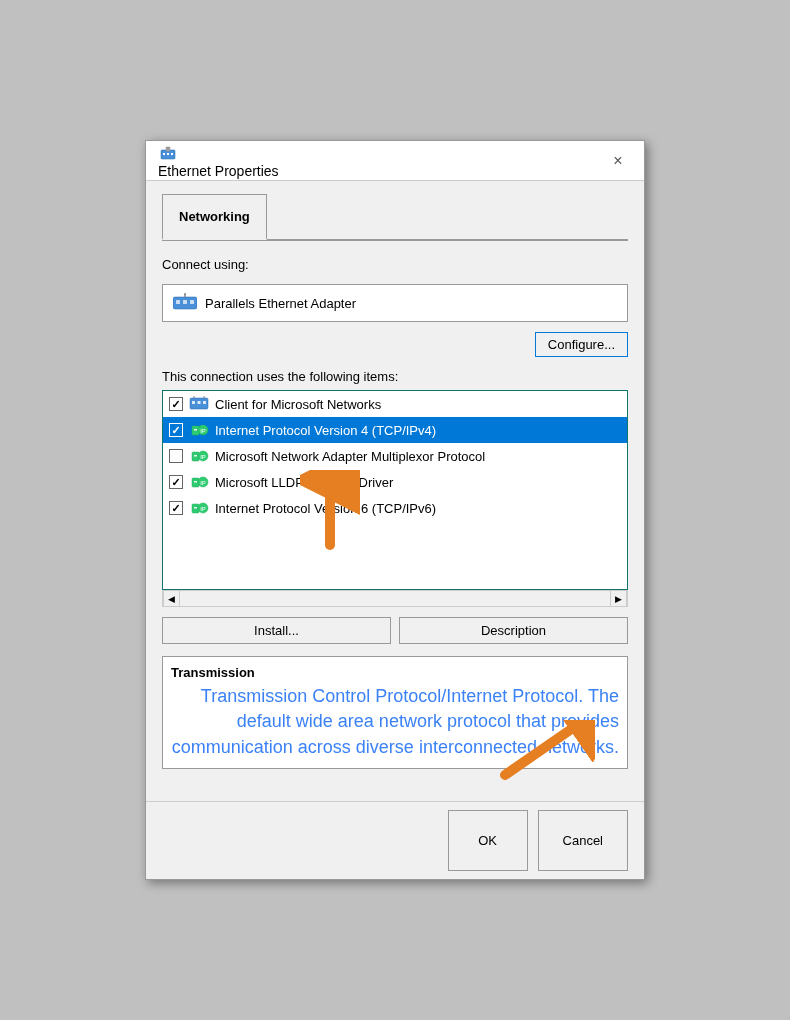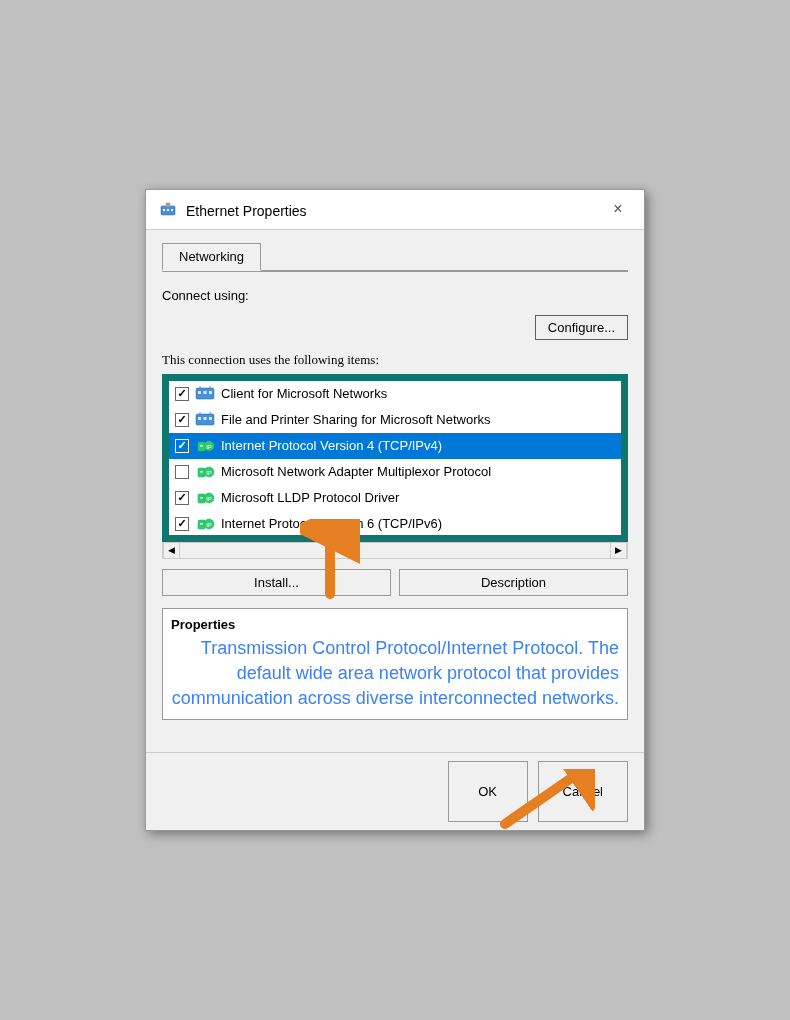--- a/index.html
+++ b/index.html
@@ -22,22 +22,23 @@
       background: #fff;
       display: flex;
       align-items: center;
       justify-content: space-between;
       padding: 8px 12px;
       border-bottom: 1px solid #ccc;
       height: 40px;
     }
     .title-bar-left {
       display: flex;
-      align-items: flex-end;
-      gap: 8px;
+      align-items: flex-start;
+      gap: 0;
+      flex-direction: column;
     }
     .title-icon {
       width: 20px;
       height: 20px;
     }
     .title-text {
       font-size: 14px;
       font-weight: 400;
       color: #000;
     }
@@ -56,28 +57,29 @@
     }
     .content {
       padding: 12px 16px 16px;
     }
     .tab-bar {
       display: flex;
       border-bottom: 2px solid #999;
       margin-bottom: 16px;
     }
     .tab {
-      padding: 5px 16px;
+      padding: 14px 16px;
       background: #f0f0f0;
       border: 1px solid #999;
       border-bottom: none;
       cursor: pointer;
       font-size: 13px;
       position: relative;
       bottom: -1px;
+      font-weight: bold;
     }
     .tab.active {
       background: #f0f0f0;
       border-bottom: 2px solid #f0f0f0;
       z-index: 1;
     }
     .section-label {
       font-size: 13px;
       margin-bottom: 12px;
       color: #000;
@@ -109,26 +111,25 @@
       background: #f0f0f0;
       border: 1px solid #0078d7;
       cursor: pointer;
       font-size: 13px;
       color: #000;
     }
     .items-label {
       font-size: 13px;
       margin-bottom: 6px;
       color: #000;
-      font-family: Liberation Serif, serif;
     }
     .items-list {
-      border: 7px solid #0f766e;
-      background: #fff;
-      height: 168px;
+      border: 1px solid #0f766e;
+      background: #fff;
+      height: 200px;
       overflow-y: auto;
       position: relative;
     }
     .list-item {
       display: flex;
       align-items: center;
       padding: 3px 6px;
       gap: 6px;
       cursor: pointer;
       min-height: 26px;
@@ -259,20 +260,32 @@
       <button class="close-btn">×</button>
     </div>
 
     <div class="content">
 
       <div class="tab-bar">
         <div class="tab active">Networking</div>
       </div>
 
       <div class="section-label">Connect using:</div>
+      <div class="adapter-box">
+
+        <svg class="adapter-icon" viewBox="0 0 24 18" fill="none">
+          <rect x="0" y="3" width="24" height="12" rx="2" fill="#4a90d9" stroke="#2266aa" stroke-width="0.5"></rect>
+          <rect x="3" y="6" width="4" height="4" rx="0.5" fill="#fff" opacity="0.7"></rect>
+          <rect x="10" y="6" width="4" height="4" rx="0.5" fill="#fff" opacity="0.7"></rect>
+          <rect x="17" y="6" width="4" height="4" rx="0.5" fill="#fff" opacity="0.7"></rect>
+          <line x1="12" y1="0" x2="12" y2="3" stroke="#888" stroke-width="1.5"></line>
+          <circle cx="12" cy="0" r="1" fill="#888"></circle>
+        </svg>
+        <span class="adapter-name">Parallels Ethernet Adapter</span>
+      </div>
 
       <div class="configure-row">
         <button class="configure-btn">Configure...</button>
       </div>
 
       <div class="items-label">This connection uses the following items:</div>
 
       <div class="items-list-wrapper">
         <div class="items-list">
 
@@ -282,32 +295,20 @@
               <rect x="1" y="2" width="18" height="11" rx="1.5" fill="#4a90d9" stroke="#2266aa" stroke-width="0.5"></rect>
               <rect x="3" y="5" width="3" height="3" rx="0.3" fill="#fff" opacity="0.8"></rect>
               <rect x="8.5" y="5" width="3" height="3" rx="0.3" fill="#fff" opacity="0.8"></rect>
               <rect x="14" y="5" width="3" height="3" rx="0.3" fill="#fff" opacity="0.8"></rect>
               <line x1="5" y1="0" x2="5" y2="2" stroke="#888" stroke-width="1"></line>
               <line x1="15" y1="0" x2="15" y2="2" stroke="#888" stroke-width="1"></line>
             </svg>
             <span class="item-label">Client for Microsoft Networks</span>
           </div>
 
-          <div class="list-item">
-            <div class="checkbox checked"></div>
-            <svg width="20" height="16" viewBox="0 0 20 16">
-              <rect x="1" y="2" width="18" height="11" rx="1.5" fill="#4a90d9" stroke="#2266aa" stroke-width="0.5"></rect>
-              <rect x="3" y="5" width="3" height="3" rx="0.3" fill="#fff" opacity="0.8"></rect>
-              <rect x="8.5" y="5" width="3" height="3" rx="0.3" fill="#fff" opacity="0.8"></rect>
-              <rect x="14" y="5" width="3" height="3" rx="0.3" fill="#fff" opacity="0.8"></rect>
-              <line x1="5" y1="0" x2="5" y2="2" stroke="#888" stroke-width="1"></line>
-              <line x1="15" y1="0" x2="15" y2="2" stroke="#888" stroke-width="1"></line>
-            </svg>
-            <span class="item-label">File and Printer Sharing for Microsoft Networks</span>
-          </div>
 
 
           <div class="list-item selected">
             <div class="checkbox checked" style="border-color:#fff; background:#0078d7; color:#fff;"></div>
             <svg width="20" height="16" viewBox="0 0 20 16">
               <rect x="3" y="4" width="7" height="9" rx="1" fill="#2ecc71" stroke="#27ae60" stroke-width="0.5"></rect>
               <rect x="5" y="7" width="3" height="1.5" rx="0.3" fill="#fff" opacity="0.9"></rect>
               <circle cx="14" cy="8" r="5" fill="#2ecc71" stroke="#27ae60" stroke-width="0.5"></circle>
               <text x="14" y="11" text-anchor="middle" font-size="6" fill="#fff">IP</text>
             </svg>
@@ -355,21 +356,21 @@
           <div class="horiz-arrow">▶</div>
         </div>
       </div>
 
       <div class="action-buttons">
         <button class="action-btn">Install...</button>
         <button class="action-btn">Description</button>
       </div>
 
       <div class="description-box">
-        <div class="description-title">Properties</div>
+        <div class="description-title">Transmission</div>
         <div class="description-text">Transmission Control Protocol/Internet Protocol. The default wide area network protocol that provides communication across diverse interconnected networks.</div>
       </div>
 
     </div>
 
     <div class="bottom-buttons">
       <button class="bottom-btn">OK</button>
       <button class="bottom-btn">Cancel</button>
     </div>
   </div>

